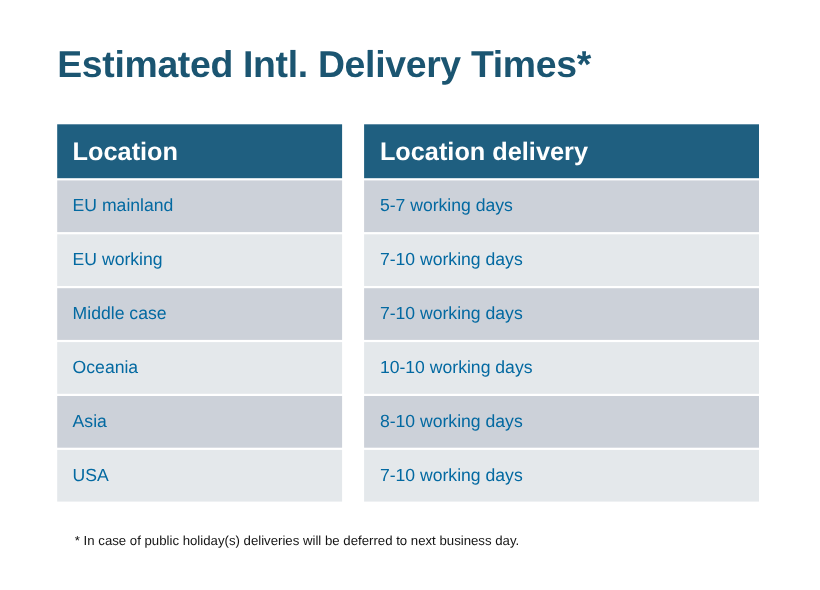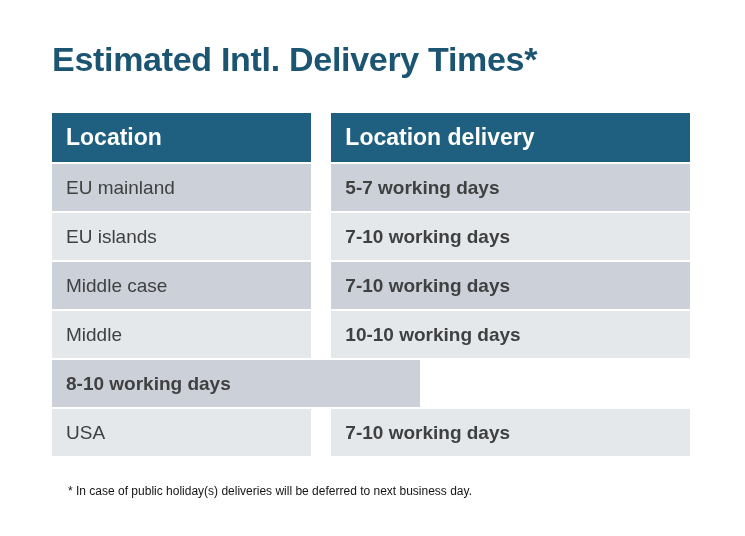--- a/index.html
+++ b/index.html
@@ -53,33 +53,32 @@
     margin-bottom: 0;
     justify-content: space-between;
   }
 
   .cell {
     box-sizing: border-box;
     display: flex;
     align-items: center;
     height: 47px;
     padding-left: 14px;
-    font-size: 19px;
-    color: #404040;
+    font-size: 16px;
+    color: #0369a1;
     overflow: hidden;
     white-space: nowrap;
   }
 
   .cell-location {
     width: 266px;
     margin-right: 20px;
   }
   .cell-delivery {
     width: 368px;
-    font-weight: bold;
   }
 
   
   .header-row .cell {
     background: #1f5f80;
     color: #ffffff;
     font-weight: 700;
     font-size: 23px;
     height: 49px;
   }
@@ -116,35 +115,36 @@
       <div class="cell cell-location">Location</div>
       <div class="cell cell-delivery">Location delivery</div>
     </div>
 
     <div class="table-row row-odd">
       <div class="cell cell-location">EU mainland</div>
       <div class="cell cell-delivery">5-7 working days</div>
     </div>
 
     <div class="table-row row-even">
-      <div class="cell cell-location">EU islands</div>
+      <div class="cell cell-location">EU working</div>
       <div class="cell cell-delivery">7-10 working days</div>
     </div>
 
     <div class="table-row row-odd">
       <div class="cell cell-location">Middle case</div>
       <div class="cell cell-delivery">7-10 working days</div>
     </div>
 
     <div class="table-row row-even">
-      <div class="cell cell-location">Middle</div>
+      <div class="cell cell-location">Oceania</div>
       <div class="cell cell-delivery">10-10 working days</div>
     </div>
 
     <div class="table-row row-odd">
+      <div class="cell cell-location">Asia</div>
       <div class="cell cell-delivery">8-10 working days</div>
     </div>
 
     <div class="table-row row-even">
       <div class="cell cell-location">USA</div>
       <div class="cell cell-delivery">7-10 working days</div>
     </div>
 
   </div>
 

